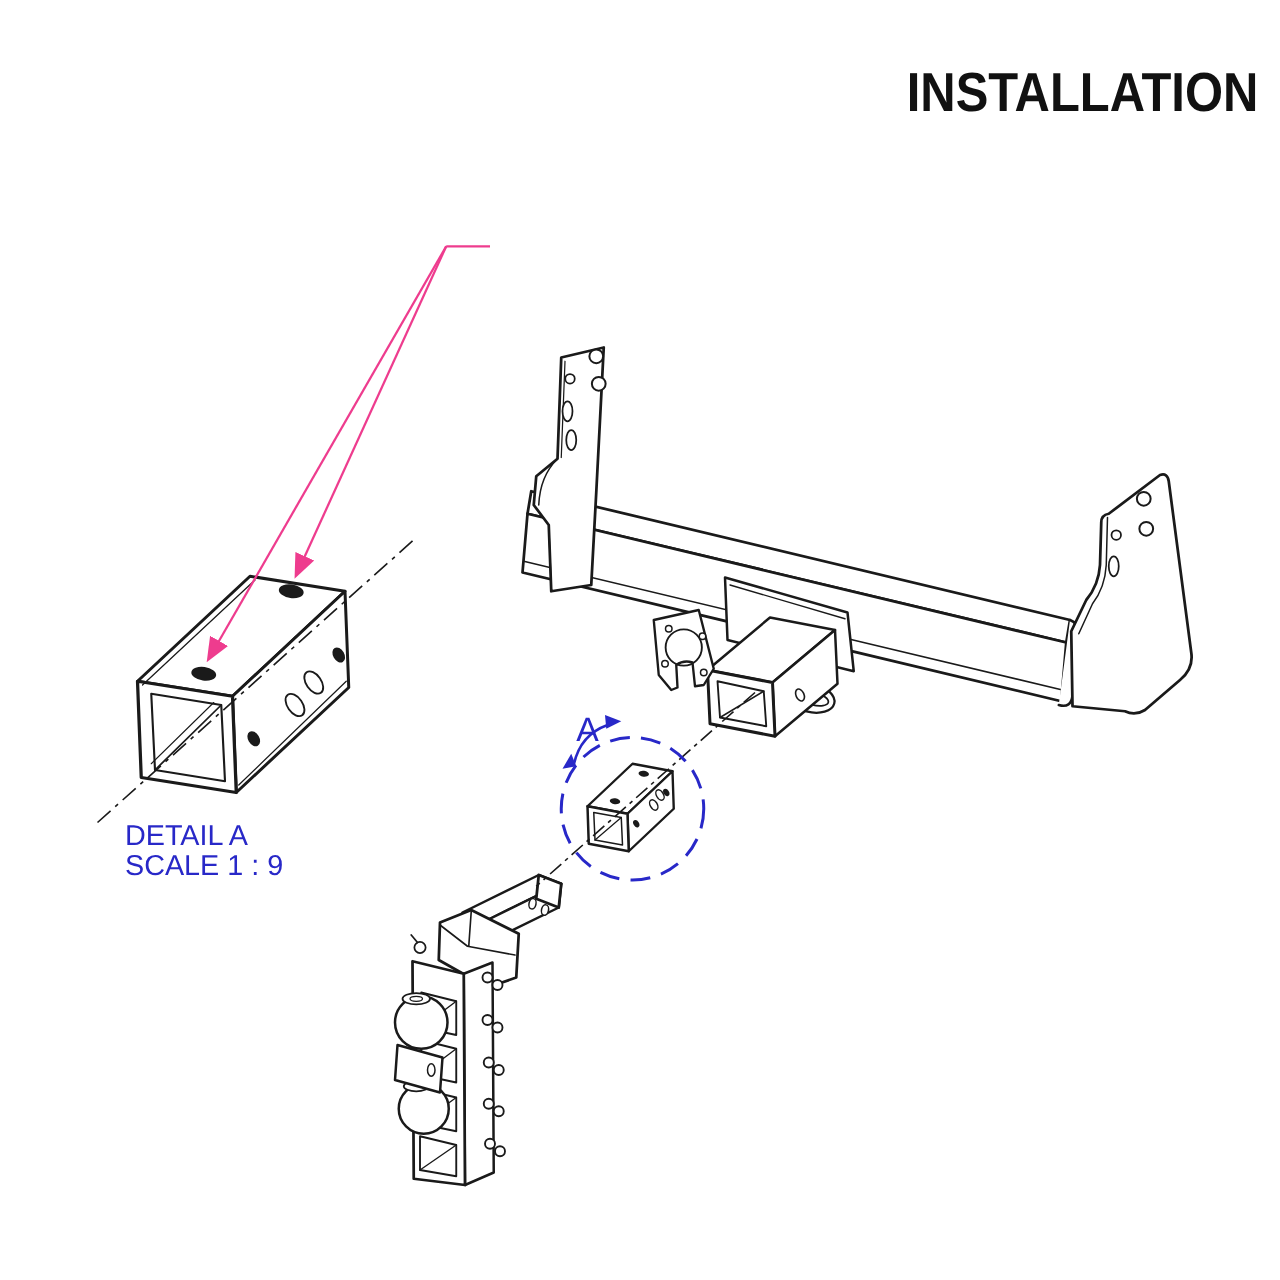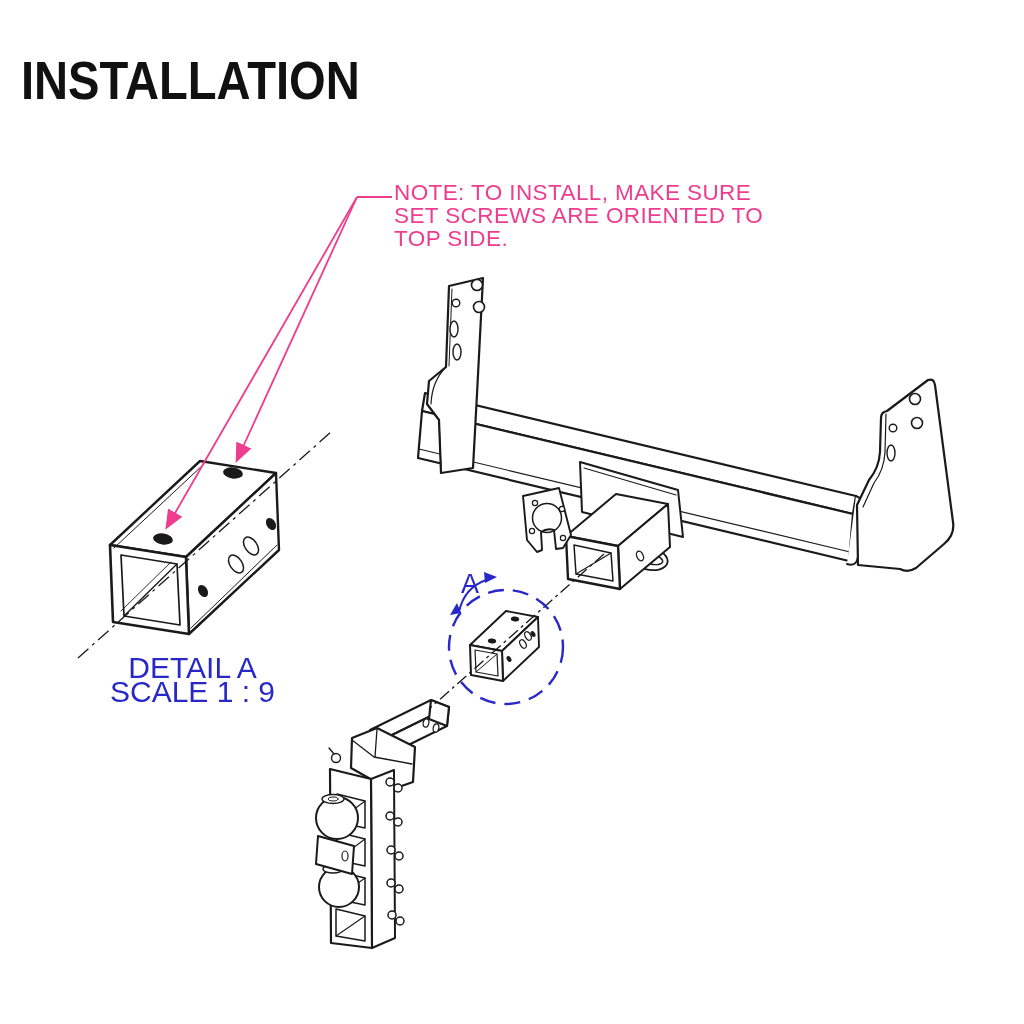--- a/index.html
+++ b/index.html
@@ -1,36 +1,33 @@
 <!DOCTYPE html>
 <html><head>
 <meta charset="utf-8">
 <style>
   html,body{margin:0;padding:0;background:#e8e8e8;}
   .page{position:relative;width:1024px;height:1024px;background:#ffffff;overflow:hidden;
         font-family:"Liberation Sans", sans-serif;}
-  .title{position:absolute;left:0;right:0;top:50px;text-align:left;color:#111;
-         font-weight:700;font-size:53px;letter-spacing:0px;}
+  .title{position:absolute;left:0;right:0;top:50px;text-align:right;color:#111;
+         font-weight:700;font-size:44px;letter-spacing:0px;}
   .title span{display:inline-block;transform:scaleX(0.89);transform-origin:center;}
   .note{position:absolute;left:394px;top:181px;width:380px;color:#EE3C8E;
         font-size:22.5px;line-height:23px;letter-spacing:0.4px;white-space:pre-line;}
-  .detail-label{position:absolute;left:100px;top:656px;width:185px;text-align:center;
-        color:#2828C8;font-size:30px;line-height:24px;}
+  .detail-label{position:absolute;left:100px;top:656px;width:185px;
+        color:#2828C8;font-size:23px;line-height:24px;}
   .marker-a{position:absolute;left:461px;top:569px;color:#2828C8;font-size:27px;}
   svg{position:absolute;left:0;top:0;}
 </style>
 </head>
 <body>
 
 <div class="page">
 
   <div class="title"><span>INSTALLATION</span></div>
-  <div class="note">NOTE: TO INSTALL, MAKE SURE
-SET SCREWS ARE ORIENTED TO
-TOP SIDE.</div>
   <div class="detail-label">
     <div>DETAIL A</div>
     <div>SCALE 1 : 9</div>
   </div>
   <div class="marker-a">A</div>
 
   <svg width="1024" height="1024" viewBox="0 0 1024 1024">
     <defs>
       <marker id="pinkArrow" viewBox="0 0 12 12" refX="10" refY="6" markerWidth="11" markerHeight="11" orient="auto">
         <path d="M0,1 L12,6 L0,11 z" fill="#EE3C8E"></path>

